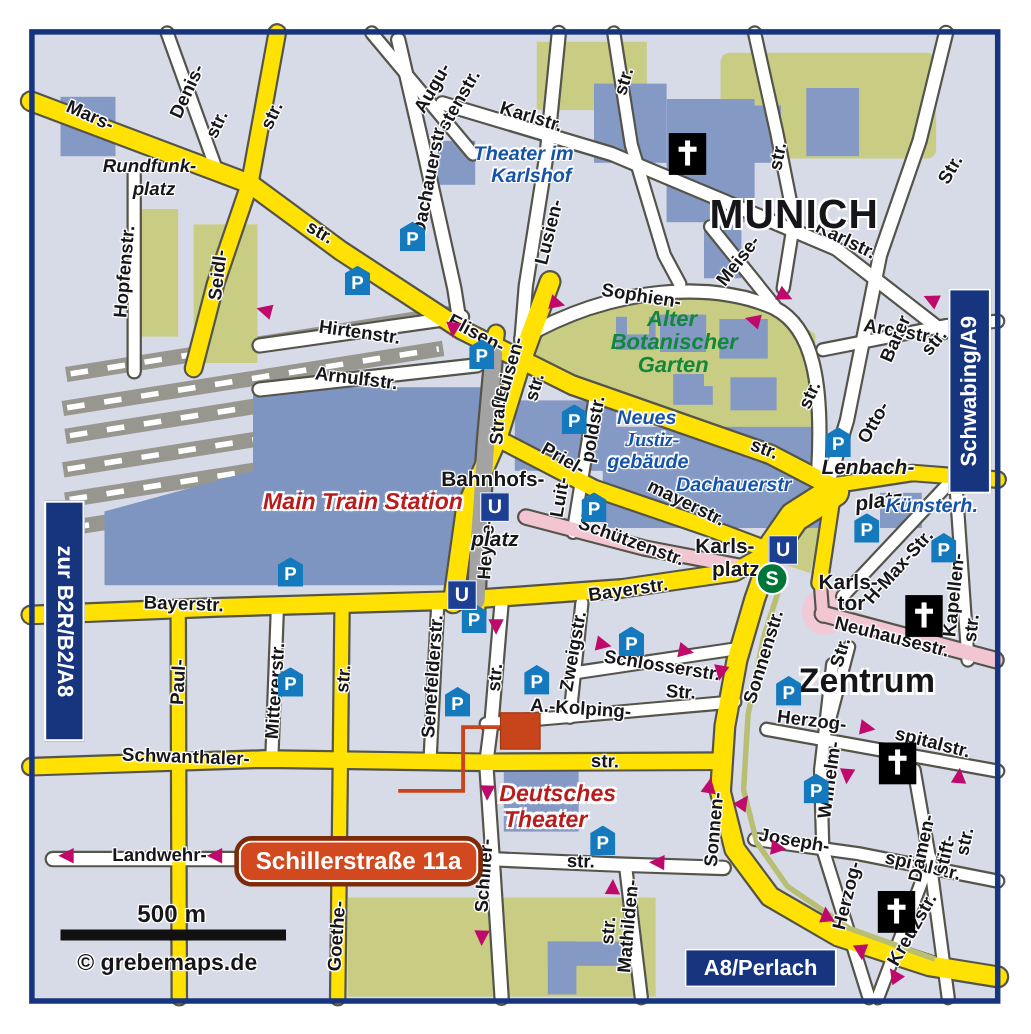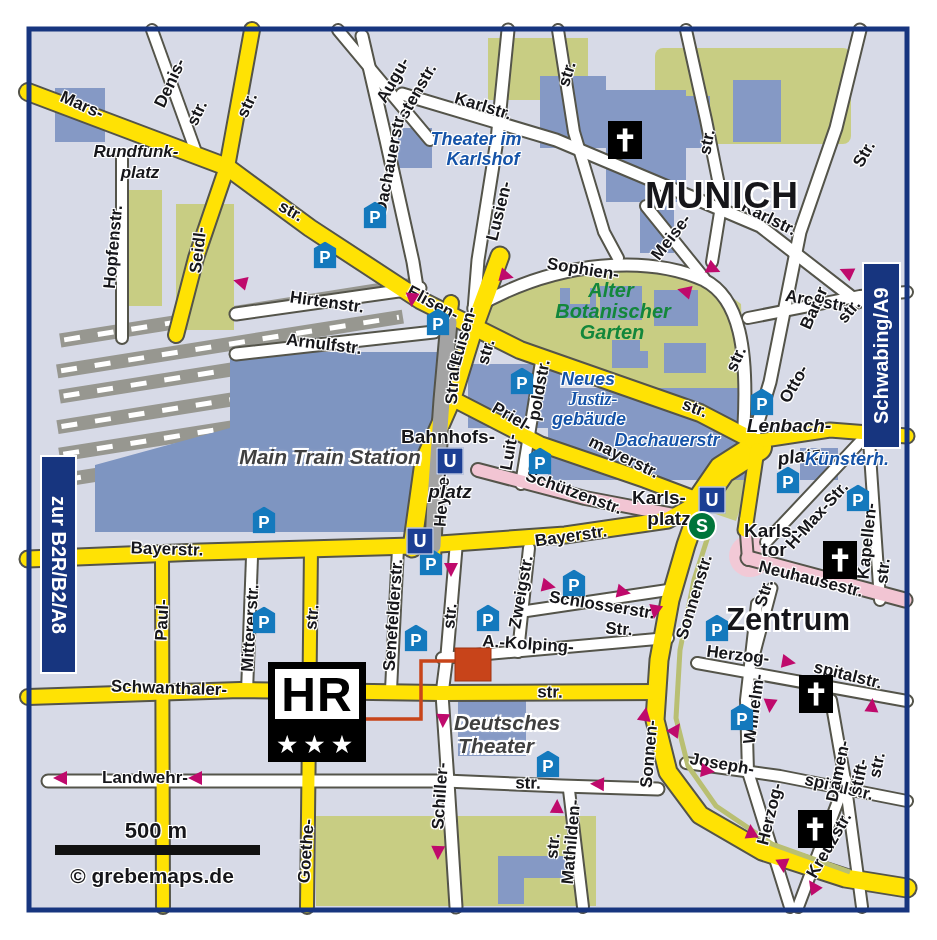--- a/index.html
+++ b/index.html
@@ -8,21 +8,21 @@
   #basesvg{position:absolute;left:0;top:0;}
   
   .lbl{position:absolute;white-space:nowrap;transform:translate(-50%,-50%) rotate(var(--r,0deg));
        font-weight:bold;color:#16161a;line-height:1;
        text-shadow:-1px -1px 0 #fff,1px -1px 0 #fff,-1px 1px 0 #fff,1px 1px 0 #fff,0 0 3px #fff;}
   .st{font-size:17px;}
   .stit{font-size:17px;font-style:italic;font-weight:600;}
   .plaza{font-size:19px;}
   .plazait{font-size:19px;font-style:italic;}
   .poi{font-size:18px;font-style:italic;color:#1553a8;}
-  .poib{font-size:21px;font-style:italic;color:#404040;
+  .poib{font-size:21px;font-style:italic;color:#b91c1c;
         text-shadow:-2px -2px 0 #fff,2px -2px 0 #fff,-2px 2px 0 #fff,2px 2px 0 #fff,0 0 4px #fff;}
   .park{font-size:20px;font-style:italic;color:#13873b;text-shadow:none;}
   .city{font-size:37px;font-weight:800;letter-spacing:1px;
         text-shadow:-2px -2px 0 #fff,2px -2px 0 #fff,-2px 2px 0 #fff,2px 2px 0 #fff;margin-top:24px;}
   .city2{font-size:31px;font-weight:800;
         text-shadow:-2px -2px 0 #fff,2px -2px 0 #fff,-2px 2px 0 #fff,2px 2px 0 #fff;}
   .scale{font-size:22px;}
   .copy{font-size:21px;font-weight:600;}
   
   .p-icon{position:absolute;width:23px;height:27px;background:#1479bd;color:#fff;
@@ -489,22 +489,20 @@
       </div>
       <div class="arrow" style="left: 813px; top: 886px; --r: -125deg;">
         <svg width="16" height="16" viewBox="0 0 16 16">
           <polygon points="1,1 15,8 1,15" fill="#bf0a6c"></polygon>
         </svg>
       </div>
     </div>
 
   <div class="edgebox vert-up" style="left:862px;top:262px;width:39px;height:187px;">Schwabing/A9</div>
   <div class="edgebox vert-down" style="left:40px;top:455px;width:37px;height:219px;">zur B2R/B2/A8</div>
-
-  <div id="hr-logo">
-    <div id="hr-top">HR</div>
-    <div id="hr-stars">★★★</div>
-  </div>
-
+  <div class="edgebox" style="left:622px;top:862px;width:139px;height:36px;">A8/Perlach</div>
+
+
+  <div id="addr-badge">Schillerstraße 11a</div>
 
   <div id="scalebar"></div>
 
 </div>
 
 </body></html>

